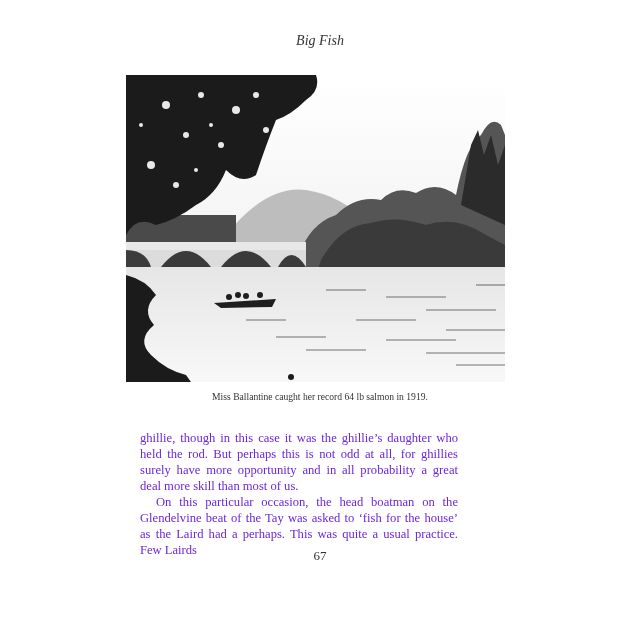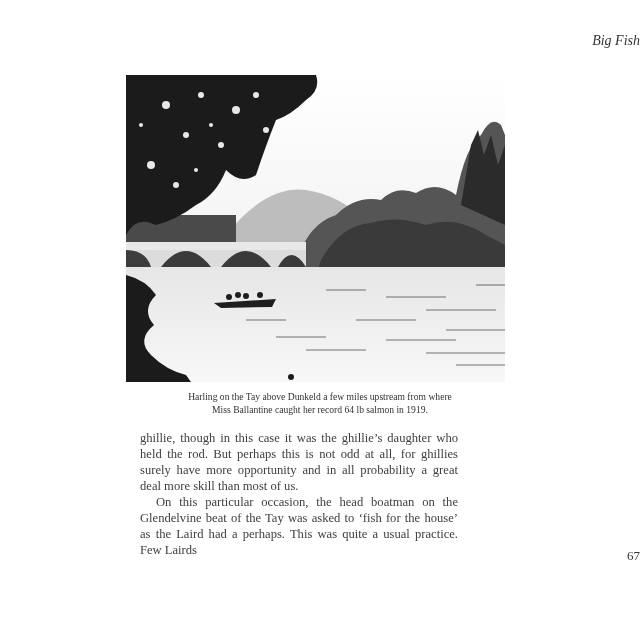--- a/index.html
+++ b/index.html
@@ -1,40 +1,40 @@
 <!DOCTYPE html>
 <html><head>
   <meta charset="utf-8">
   <style>
     html, body { margin: 0; padding: 0; }
     body {
       width: 640px; height: 640px; background: #ffffff; position: relative; overflow: hidden;
       font-family: "Liberation Serif", "DejaVu Serif", serif; color: #2a2a2a;
     }
     .running-head {
-      position: absolute; left: 0; width: 640px; top: 33px; text-align: right;
+      position: absolute; left: 0; width: 640px; top: 33px; text-align: center;
       font-style: italic; font-size: 14px; color: #333;
     }
     .photo {
       position: absolute; left: 126px; top: 75px; width: 379px; height: 307px; overflow: hidden;
       background: #fff;
     }
     .photo svg { display: block; width: 100%; height: 100%; }
     .caption {
       position: absolute; left: 130px; width: 380px; top: 391px; text-align: center;
       font-size: 9.6px; line-height: 12.5px; color: #333;
     }
     .body-text {
       position: absolute; left: 140px; width: 318px; top: 430px;
-      font-size: 12.6px; line-height: 16px; text-align: justify; color: #404040;
+      font-size: 12.6px; line-height: 16px; text-align: justify; color: #6d28d9;
     }
     .body-text p { margin: 0; }
     .body-text p.indent { text-indent: 16px; }
     .folio {
-      position: absolute; left: 0; width: 640px; top: 548px; text-align: right;
+      position: absolute; left: 0; width: 640px; top: 548px; text-align: center;
       font-size: 13px; color: #333;
     }
   </style>
 </head>
 <body>
 
 <div class="running-head">Big Fish</div>
 
 <div class="photo">
   <svg viewBox="0 0 379 307" preserveAspectRatio="none" xmlns="http://www.w3.org/2000/svg">
@@ -103,21 +103,20 @@
         <circle cx="15" cy="50" r="2"></circle>
         <circle cx="70" cy="95" r="2"></circle>
     </g>
 
     <path d="M0 200 Q20 205 30 220 Q15 235 28 250 Q10 265 25 280 Q40 295 60 300 L65 307 L0 307 Z" fill="#1b1b1b"></path>
     <circle cx="165" cy="302" r="3" fill="#1b1b1b"></circle>
   </svg>
 </div>
 
 <div class="caption">
-  <div>Harling on the Tay above Dunkeld a few miles upstream from where</div>
   <div>Miss Ballantine caught her record 64 lb salmon in 1919.</div>
 </div>
 
 <div class="body-text">
   <p>ghillie, though in this case it was the ghillie’s daughter who held the rod. But perhaps this is not odd at all, for ghillies surely have more opportunity and in all probability a great deal more skill than most of us.</p>
   <p class="indent">On this particular occasion, the head boatman on the Glendelvine beat of the Tay was asked to ‘fish for the house’ as the Laird had a perhaps. This was quite a usual practice. Few Lairds</p>
 </div>
 
 <div class="folio">67</div>
 

